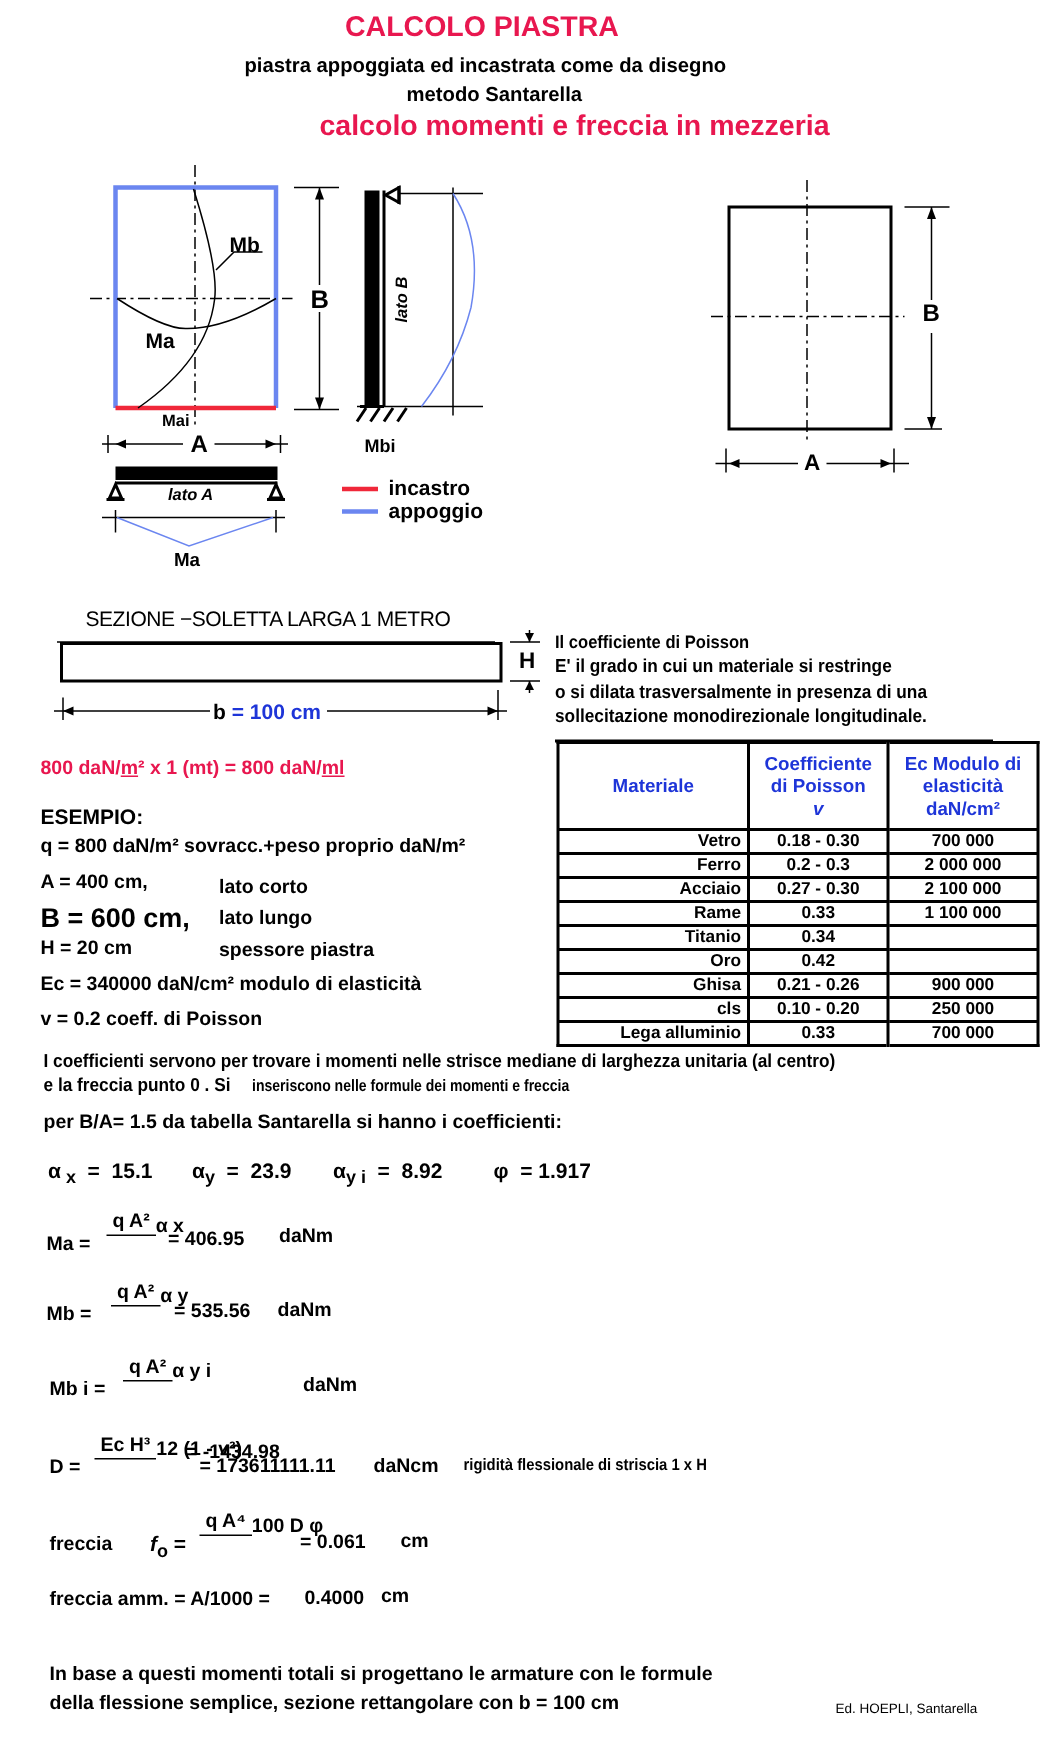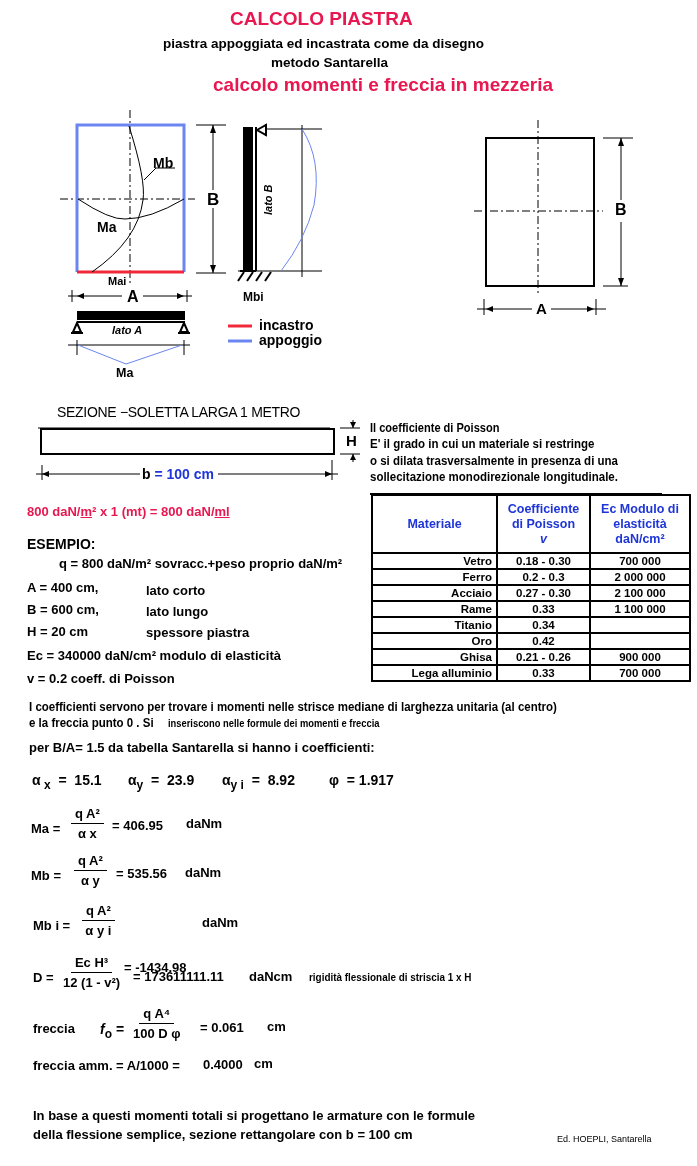--- a/index.html
+++ b/index.html
@@ -8,21 +8,21 @@
   .abs { position:absolute; white-space:nowrap; }
   .b { font-weight:bold; }
   .red { color:#e8174f; }
   .blue { color:#1e35d8; }
   .title { font-size:19px; font-weight:bold; color:#e8174f; }
   .sub { font-size:13.5px; font-weight:bold; }
   .t13 { font-size:13px; font-weight:bold; }
   .t12 { font-size:12.5px; font-weight:bold; }
   .narrow { font-size:12px; font-weight:bold; transform:scaleX(0.92); transform-origin:left; }
   svg { position:absolute; left:0; top:0; }
-  .frac { position:absolute; display:flex; flex-direction:column; align-items:center; font-weight:bold; font-size:13px; }
+  .frac { position:absolute; display:flex; flex-direction:row; align-items:center; font-weight:bold; font-size:13px; }
   .frac .num { padding:0 4px 2px; border-bottom:1.5px solid #000; }
   .frac .den { padding-top:2px; }
   table.mat { position:absolute; left:371px; top:494px; border-collapse:collapse; border:2px solid #000; font-size:11.5px; font-weight:bold; }
   table.mat td, table.mat th { padding:0 4px; height:14px; line-height:14px; }
   table.mat th { color:#1e35d8; height:56px; line-height:15px; font-size:12.5px; border-bottom:2px solid #000; }
   table.mat .c1 { width:103px; text-align:right; border-right:2px solid #000; }
   table.mat .c2 { width:83px; text-align:center; border-right:2px solid #000; }
   table.mat .c3 { width:90px; text-align:center; }
   table.mat tr.r td { border-bottom:2px solid #000; }
   table.mat th.c1 { text-align:center; }
@@ -147,24 +147,24 @@
 <div class="abs narrow" style="left:370px;top:421px;">Il coefficiente di Poisson</div>
 <div class="abs narrow" style="left:370px;top:437px;font-size:12.5px;">E' il grado in cui  un  materiale si restringe</div>
 <div class="abs narrow" style="left:370px;top:454px;font-size:12.5px;">o si dilata trasversalmente  in presenza di una</div>
 <div class="abs narrow" style="left:370px;top:470px;font-size:12.5px;">sollecitazione  monodirezionale longitudinale.</div>
 
 <div class="abs red b" style="left:27px;top:504px;font-size:13px;">
   <span>800 daN/</span><span style="text-decoration:underline;">m</span><span>² x 1 (mt) = 800 daN/</span><span style="text-decoration:underline;">ml</span>
 </div>
 
 <div class="abs b" style="left:27px;top:536px;font-size:14px;">ESEMPIO:</div>
-<div class="abs b" style="left:27px;top:556px;font-size:13px;margin-left:32px;">q = 800 daN/m²  sovracc.+peso proprio  daN/m²</div>
+<div class="abs b" style="left:27px;top:556px;font-size:13px;">q = 800 daN/m²  sovracc.+peso proprio  daN/m²</div>
 <div class="abs b" style="left:27px;top:580px;font-size:13px;">A = 400 cm,</div>
 <div class="abs b" style="left:146px;top:583px;font-size:13px;">lato corto</div>
-<div class="abs b" style="left:27px;top:602px;font-size:13px;">B  = 600 cm,</div>
+<div class="abs b" style="left:27px;top:602px;font-size:18px;">B  = 600 cm,</div>
 <div class="abs b" style="left:146px;top:604px;font-size:13px;">lato lungo</div>
 <div class="abs b" style="left:27px;top:624px;font-size:13px;">H = 20 cm</div>
 <div class="abs b" style="left:146px;top:625px;font-size:13px;">spessore piastra</div>
 <div class="abs b" style="left:27px;top:648px;font-size:13px;">Ec = 340000    daN/cm²   modulo di elasticità</div>
 <div class="abs b" style="left:27px;top:671px;font-size:13px;">v = 0.2 coeff. di Poisson</div>
 
 <table class="mat">
   <tbody>
       <tr>
     <th class="c1"><span>Materiale</span></th>
@@ -199,20 +199,25 @@
   <tr class="r">
         <td class="c1" style="padding-left:16px">Oro</td>
         <td class="c2">0.42</td>
         <td class="c3"></td>
       </tr>
   <tr class="r">
         <td class="c1" style="padding-left:10px">Ghisa</td>
         <td class="c2">0.21 - 0.26</td>
         <td class="c3">900 000</td>
       </tr>
+  <tr class="r">
+        <td class="c1" style="padding-left:18px">cls</td>
+        <td class="c2">0.10 - 0.20</td>
+        <td class="c3">250 000</td>
+      </tr>
   <tr>
         <td class="c1" style="padding-left:6px">Lega alluminio</td>
         <td class="c2">0.33</td>
         <td class="c3">700 000</td>
       </tr>
 </tbody>
   </table>
 
 <div class="abs narrow" style="left:29px;top:700px;font-size:12.5px;">I coefficienti servono per trovare i momenti nelle strisce mediane di larghezza unitaria (al centro)</div>
 <div class="abs" style="left:29px;top:716px;font-size:12.5px;font-weight:bold;">

